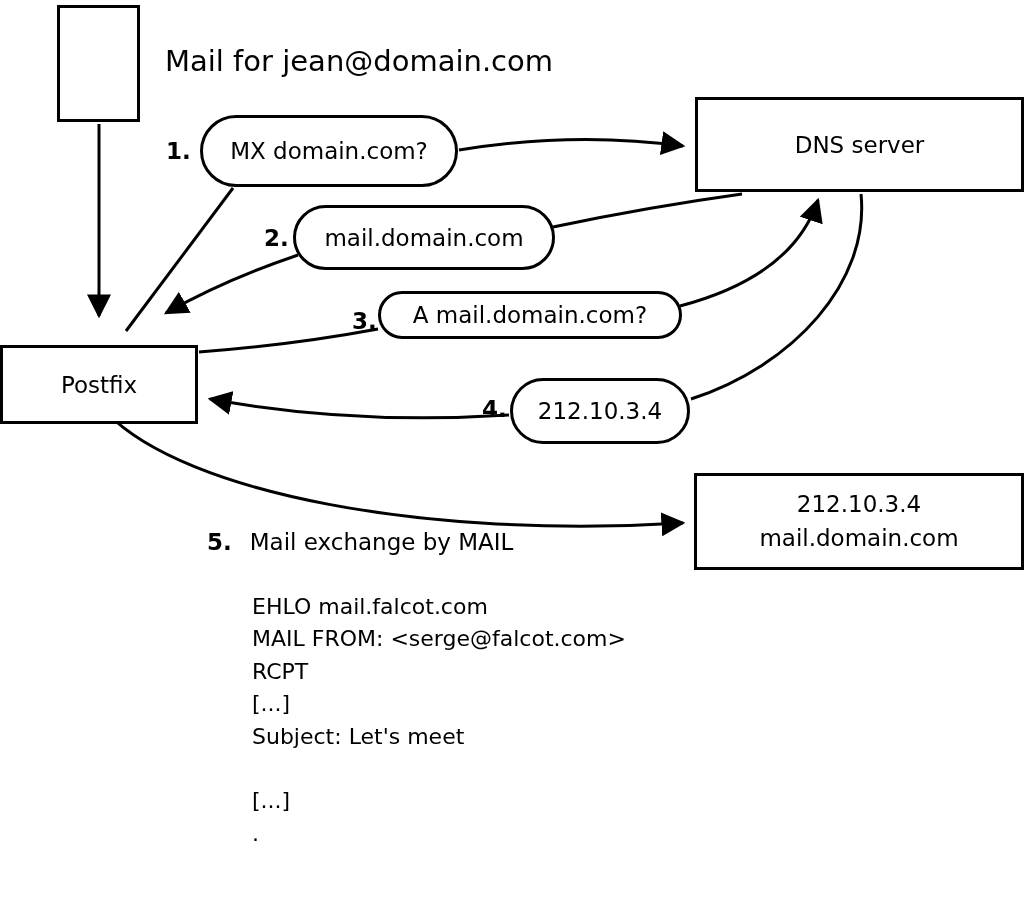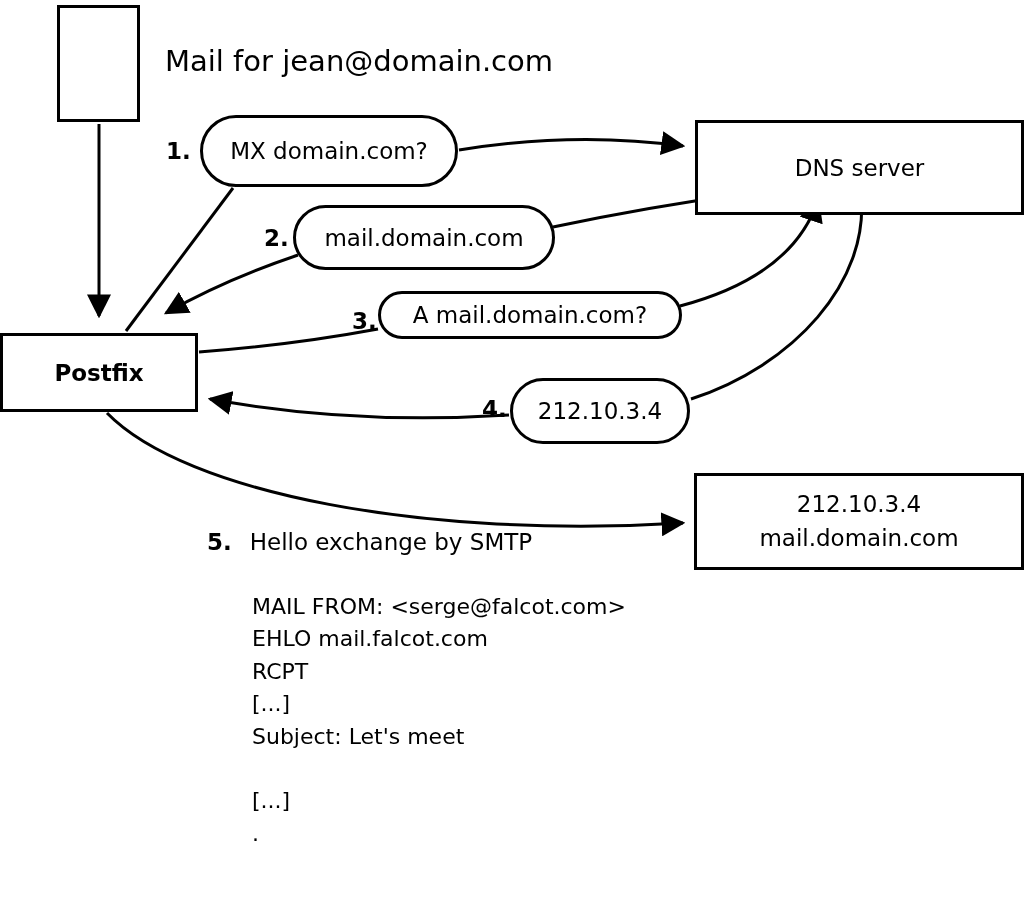--- a/index.html
+++ b/index.html
@@ -61,22 +61,22 @@
     left: 252px;
     top: 591px;
     font-size: 22px;
     color: #000000;
     z-index: 2;
   }
   .t-line { height: 32.4px; line-height: 32.4px; white-space: pre; }
   .mailserver-line { line-height: 1.45; }
   
   .envelope  { left: 57px;  top: 5px;   width: 83px;  height: 117px; }
-  .postfix   { left: 0px;   top: 333px; width: 198px; height: 79px; font-weight: bold; }
-  .dns       { left: 695px; top: 97px;  width: 329px; height: 95px; margin-top: 23px; }
+  .postfix   { left: 0px;   top: 345px; width: 198px; height: 79px; }
+  .dns       { left: 695px; top: 97px;  width: 329px; height: 95px; }
   .mailsrv   { left: 694px; top: 473px; width: 330px; height: 97px; flex-direction: column; }
   .pill1 { left: 200px; top: 115px; width: 258px; height: 72px; }
   .pill2 { left: 293px; top: 205px; width: 262px; height: 65px; }
   .pill3 { left: 378px; top: 291px; width: 304px; height: 48px; }
   .pill4 { left: 510px; top: 378px; width: 180px; height: 66px; }
   .num1 { left: 166px; top: 138px; }
   .num2 { left: 264px; top: 225px; }
   .num3 { left: 352px; top: 308px; }
   .num4 { left: 482px; top: 396px; }
 </style>
@@ -137,26 +137,26 @@
     <span>A mail.domain.com?</span>
   </div>
 
   <span class="num num4">4.</span>
   <div class="node pill pill4">
     <span>212.10.3.4</span>
   </div>
 
   <div class="step5">
     <span class="n">5.</span>
-    <span>Hello exchange by SMTP</span>
+    <span>Mail exchange by MAIL</span>
   </div>
 
   <div class="transcript">
+    <div class="t-line">EHLO mail.falcot.com</div>
     <div class="t-line">MAIL FROM: &lt;serge@falcot.com&gt;</div>
-    <div class="t-line">EHLO mail.falcot.com</div>
     <div class="t-line">RCPT</div>
     <div class="t-line">[...]</div>
     <div class="t-line">Subject: Let's meet</div>
     <div class="t-line"></div>
     <div class="t-line">[...]</div>
     <div class="t-line">.</div>
   </div>
 
 </div>
 

